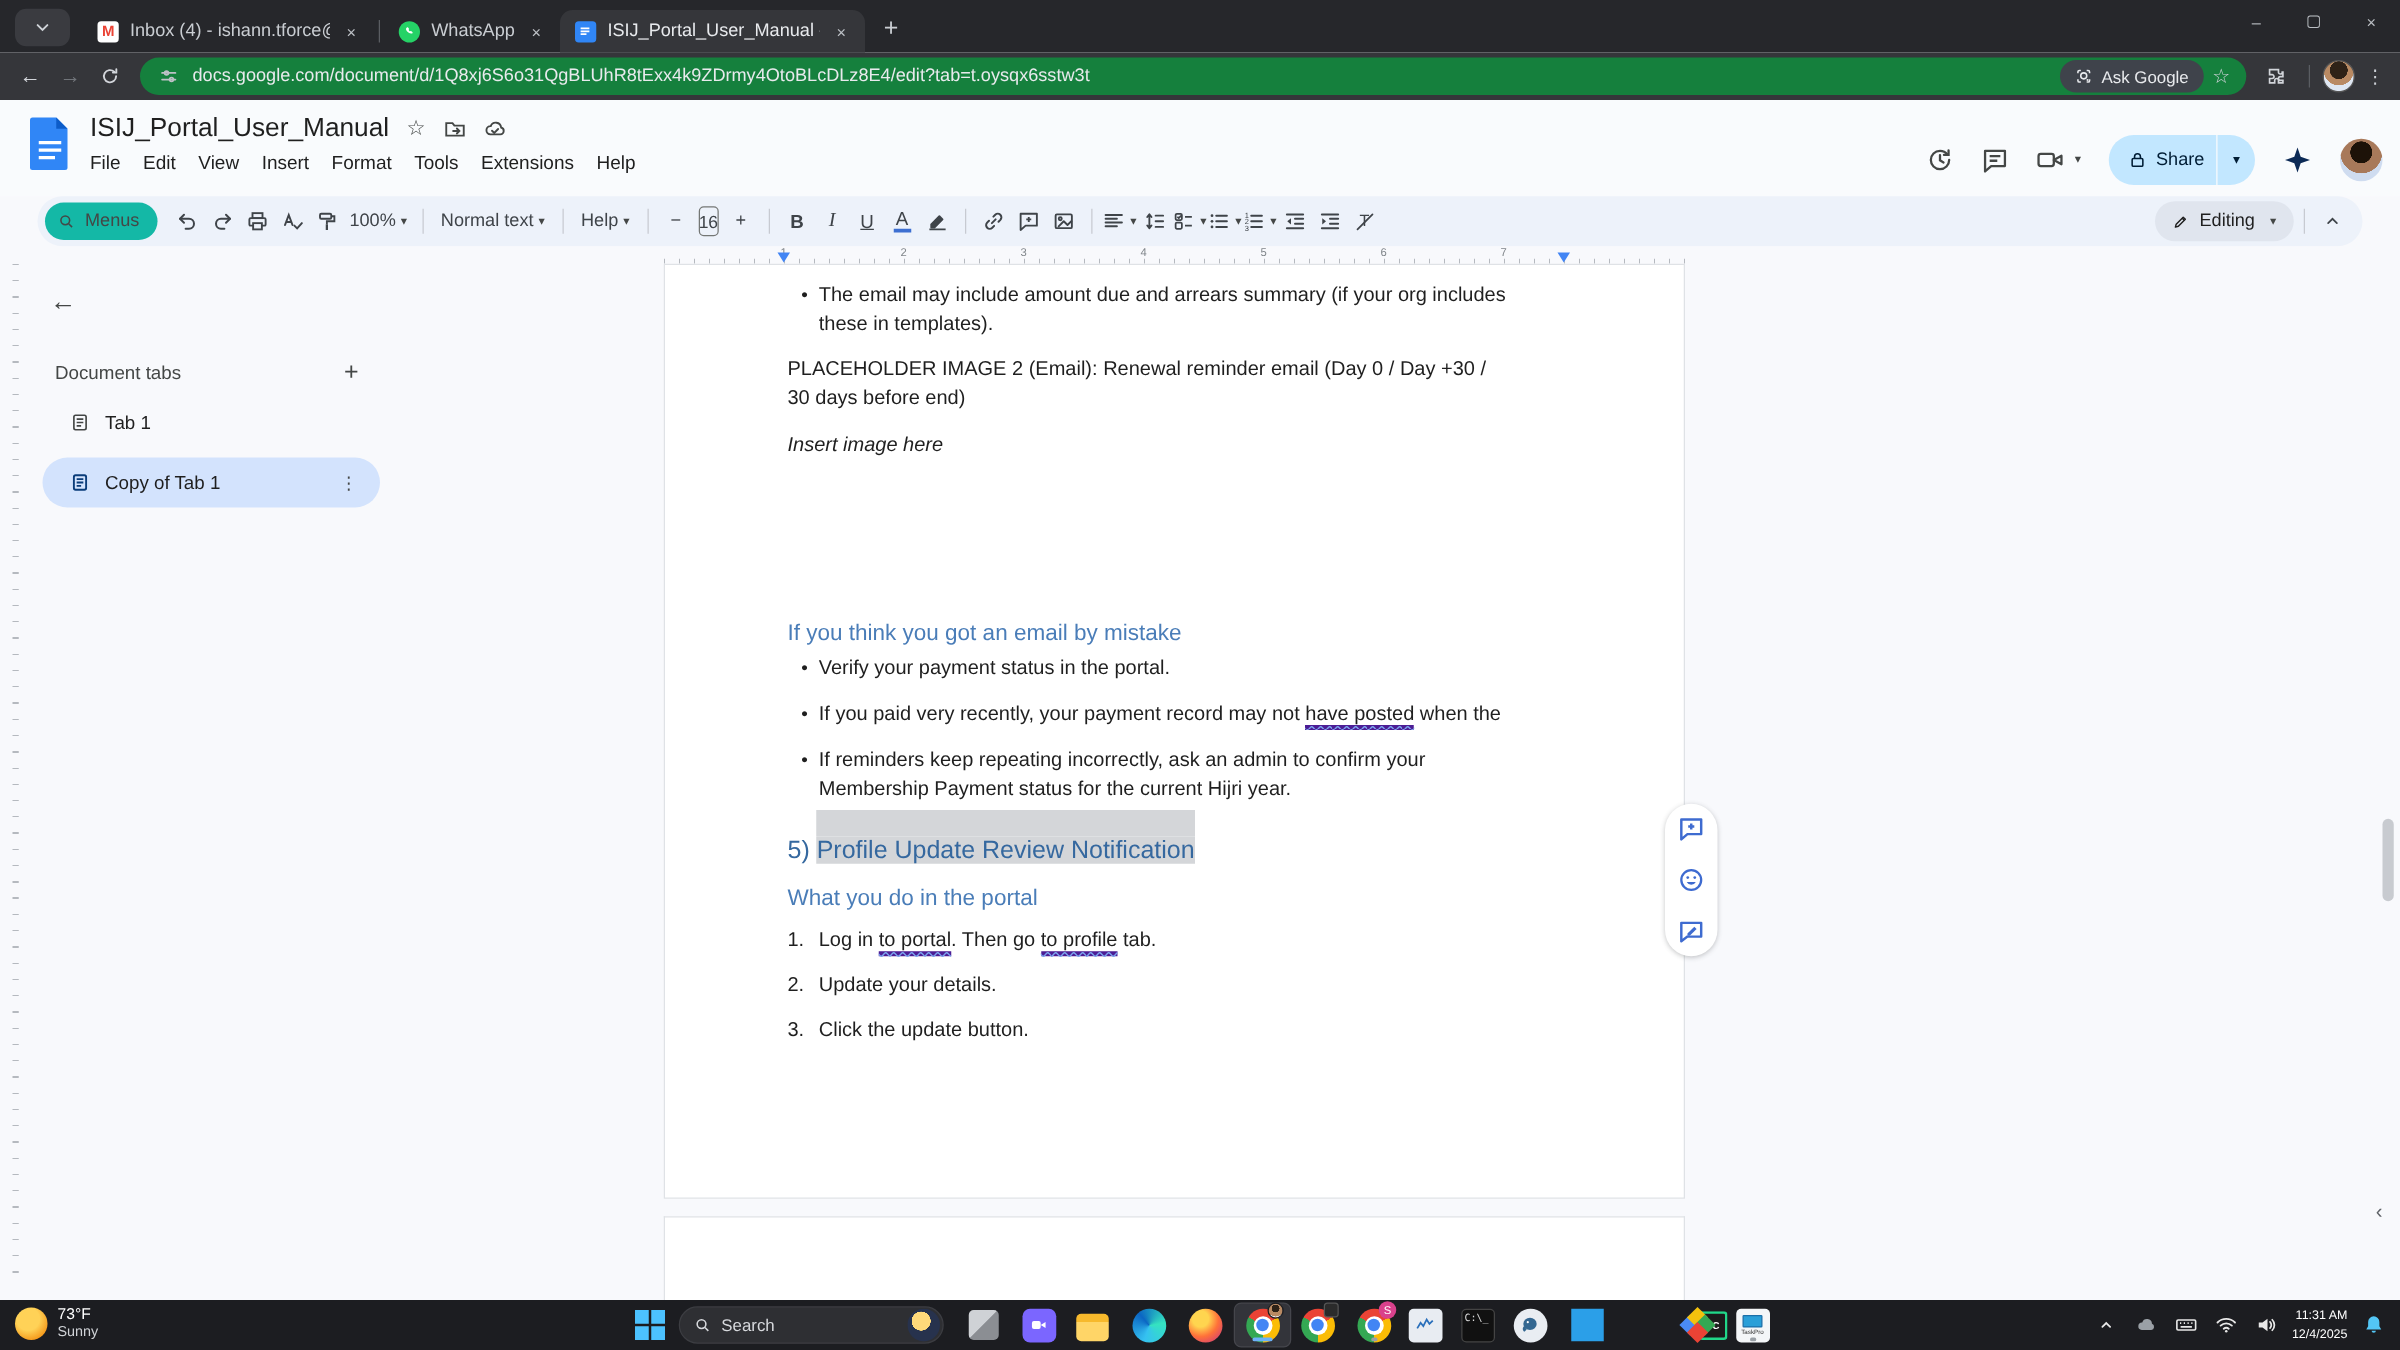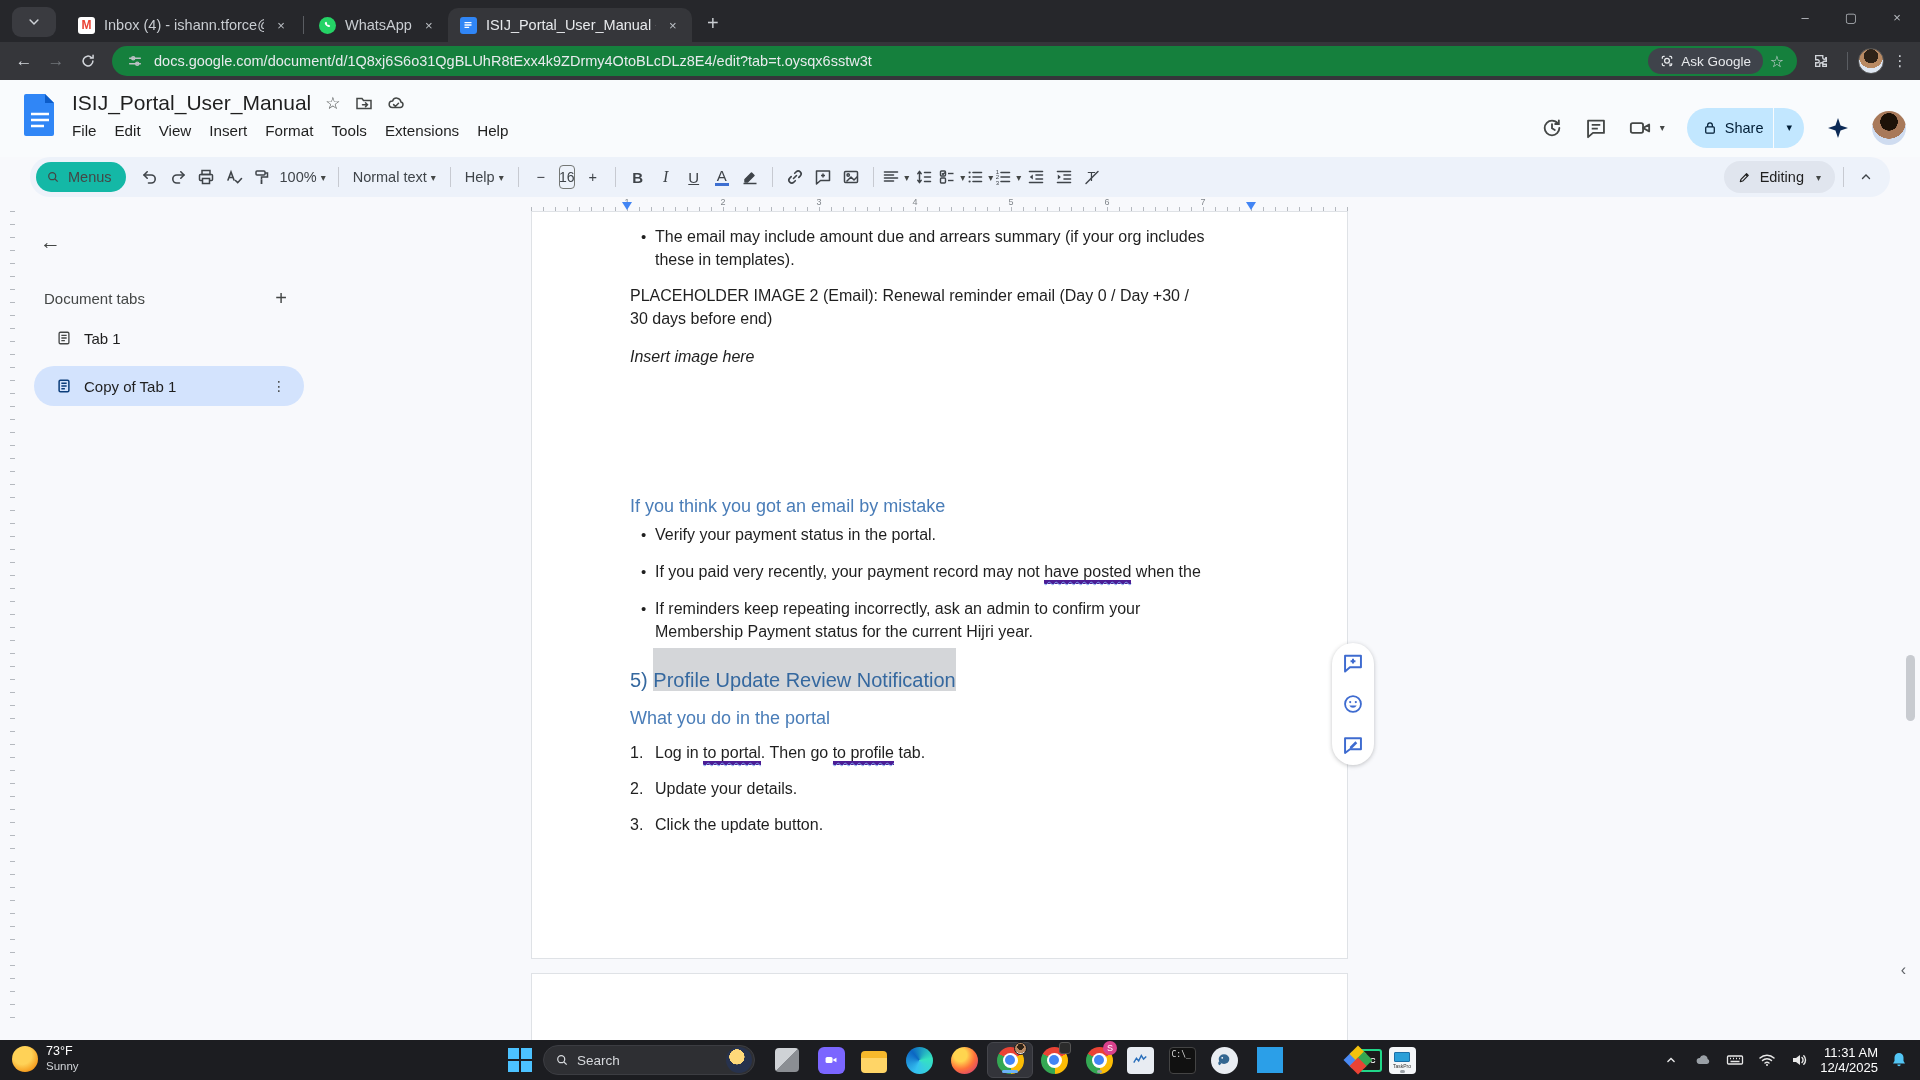--- a/index.html
+++ b/index.html
@@ -156,21 +156,21 @@
   .ic-pycharm{background:#1b1b1b;border-radius:5px;color:#fff;font-size:8px;display:flex;align-items:center;justify-content:center;
     border:2px solid transparent;background-clip:padding-box;box-shadow:0 0 0 2px #21d789 inset, 0 0 0 27px transparent;}
   .ic-pycharm b{font-weight:bold;}
   .ic-diamond{position:relative;width:26px;height:26px;}
   .ic-diamond i{position:absolute;width:12px;height:12px;transform:rotate(45deg);}
   .ic-taskpro{background:#f4f6f8;border-radius:4px;display:flex;flex-direction:column;align-items:center;justify-content:center;color:#2a6fbb;}
   .ic-taskpro .scr{width:16px;height:10px;background:#2a9fd8;border:1px solid #1b6fa8;border-radius:1px;}
   .ic-taskpro .lbl{font-size:5px;color:#333;margin-top:1px;}
   .tray{position:absolute;right:0;top:0;height:40px;display:flex;align-items:center;gap:10px;padding-right:10px;color:#e8e8e8;}
   .tray-ic{width:22px;height:22px;display:flex;align-items:center;justify-content:center;}
-  .clock{text-align:right;font-size:13px;color:#fff;line-height:15px;}
+  .clock{text-align:right;font-size:10px;color:#fff;line-height:15px;}
 
   .ic{width:18px;height:18px;}
   .ic14{width:14px;height:14px;}
   .ic16{width:16px;height:16px;}
   svg{display:block;}
 </style>
 </head>
 <body>
 
 <div class="screen">

